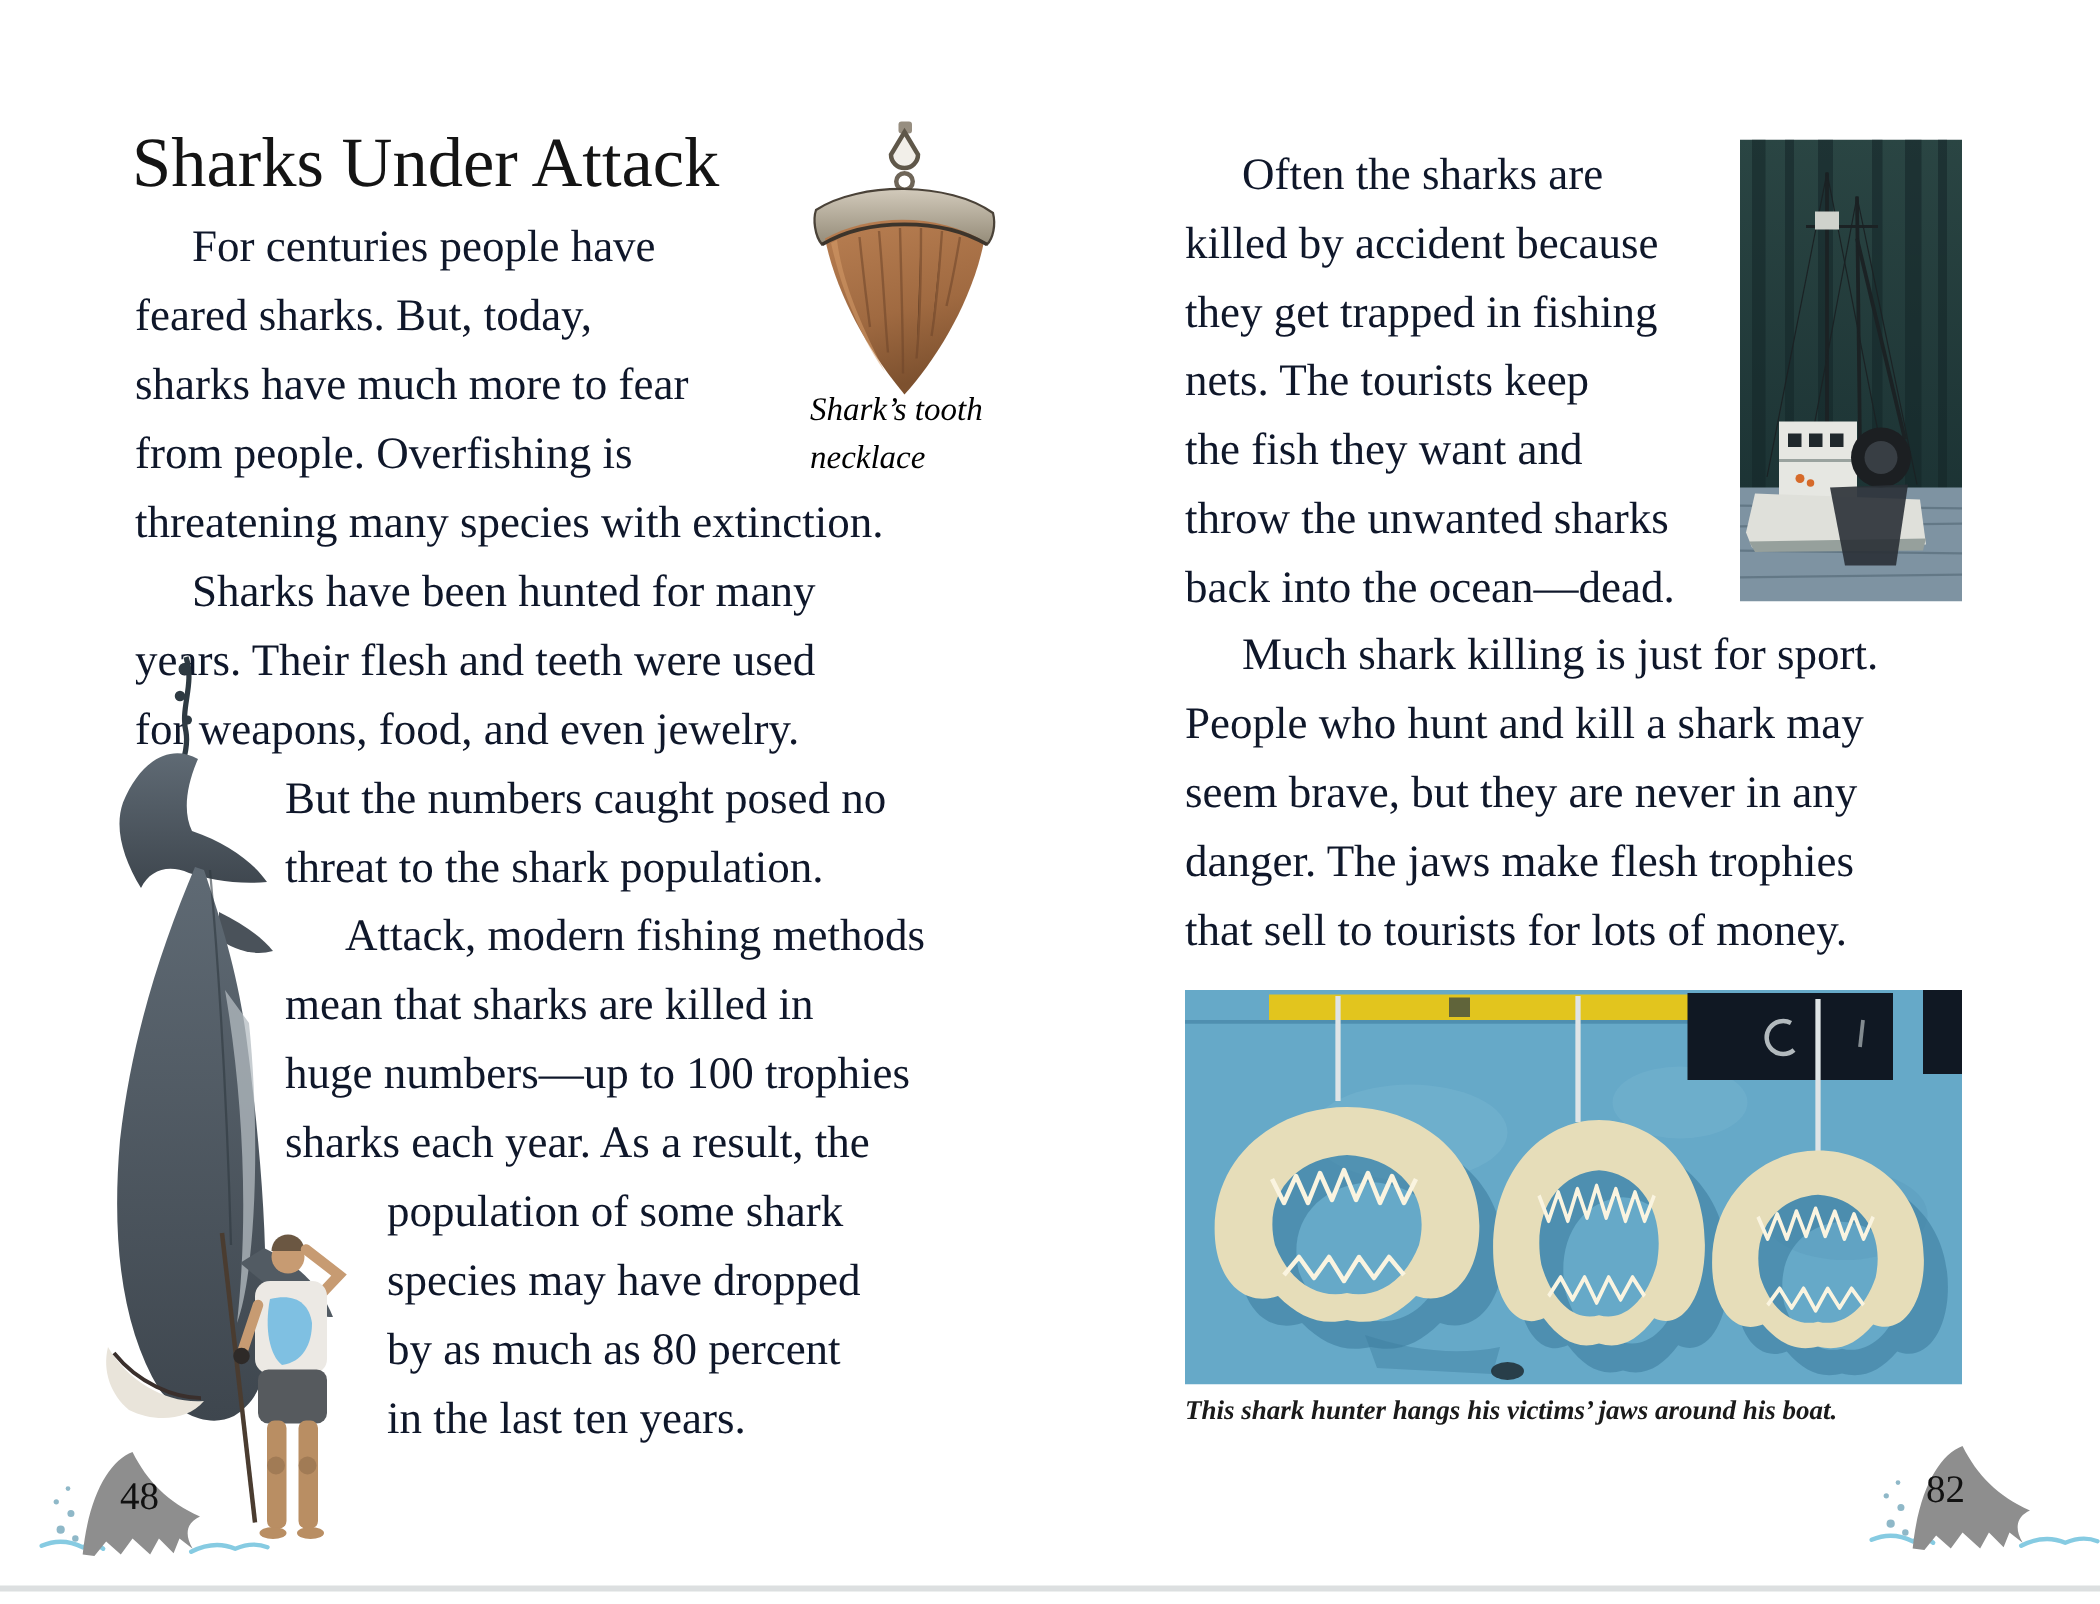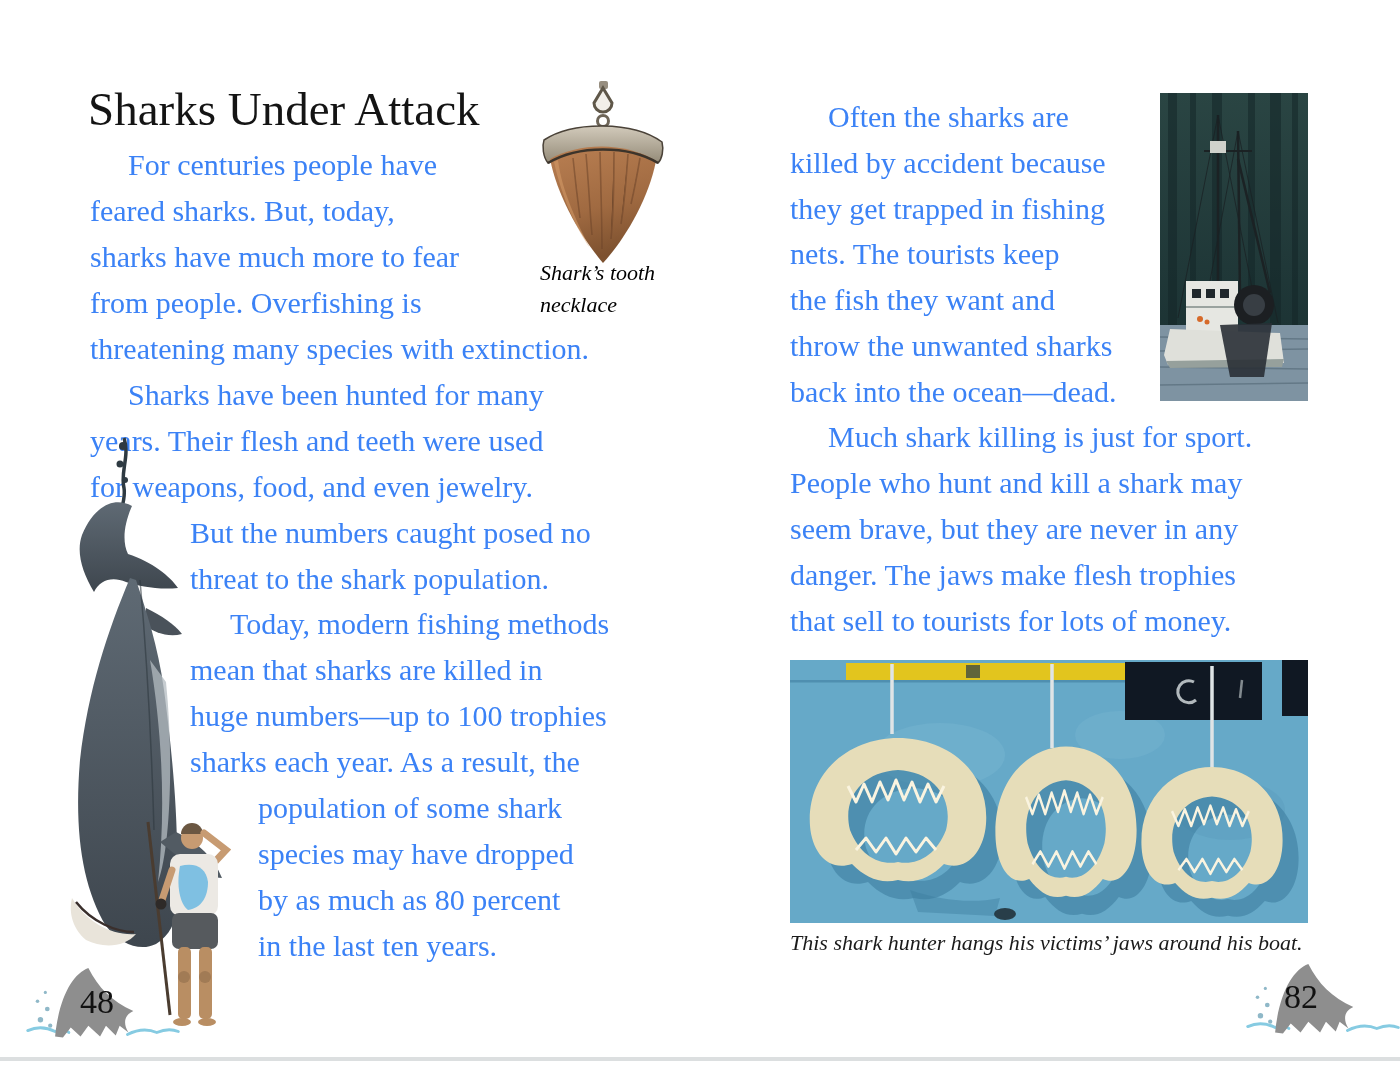--- a/index.html
+++ b/index.html
@@ -1,45 +1,45 @@
 <!DOCTYPE html>
 <html><head>
 <meta charset="utf-8">
 <style>
   html,body{margin:0;padding:0;background:#ffffff;}
   #spread{
     position:relative;width:1400px;height:1069px;background:#ffffff;overflow:hidden;
     font-family:"Liberation Serif", serif;color:#1c1c1c;
   }
-  .tl{position:absolute;font-size:30px;line-height:34px;white-space:nowrap;color:#3b82f6;}
+  .tl{position:absolute;font-size:30px;line-height:34px;white-space:nowrap;color:#0f172a;}
   .title{position:absolute;font-size:47px;line-height:50px;white-space:nowrap;color:#141414;}
   .cap{position:absolute;font-style:italic;font-size:22px;line-height:26px;white-space:nowrap;color:#000000;}
-  .capb{position:absolute;font-style:italic;font-weight:400;font-size:22px;white-space:nowrap;color:#1a1a1a;}
-  .pagenum{position:absolute;font-size:34px;color:#111;}
+  .capb{position:absolute;font-style:italic;font-weight:700;font-size:18px;white-space:nowrap;color:#1a1a1a;}
+  .pagenum{position:absolute;font-size:26px;color:#111;}
   .fig{position:absolute;}
   .bottom-edge{position:absolute;left:0;top:1057px;width:1400px;height:4px;background:#dcdfe0;}
 </style>
 </head>
 <body>
 
 <div id="spread">
 
   <div class="title" style="left:88px;top:84px">Sharks Under Attack</div>
 
   <div class="tl" style="left:128px;top:148px">For centuries people have</div>
   <div class="tl" style="left:90px;top:194px">feared sharks. But, today,</div>
   <div class="tl" style="left:90px;top:240px">sharks have much more to fear</div>
   <div class="tl" style="left:90px;top:286px">from people. Overfishing is</div>
   <div class="tl" style="left:90px;top:332px">threatening many species with extinction.</div>
   <div class="tl" style="left:128px;top:378px">Sharks have been hunted for many</div>
   <div class="tl" style="left:90px;top:424px">years. Their flesh and teeth were used</div>
   <div class="tl" style="left:90px;top:470px">for weapons, food, and even jewelry.</div>
   <div class="tl" style="left:190px;top:516px">But the numbers caught posed no</div>
   <div class="tl" style="left:190px;top:562px">threat to the shark population.</div>
-  <div class="tl" style="left:230px;top:607px">Today, modern fishing methods</div>
+  <div class="tl" style="left:230px;top:607px">Attack, modern fishing methods</div>
   <div class="tl" style="left:190px;top:653px">mean that sharks are killed in</div>
   <div class="tl" style="left:190px;top:699px">huge numbers—up to 100 trophies</div>
   <div class="tl" style="left:190px;top:745px">sharks each year. As a result, the</div>
   <div class="tl" style="left:258px;top:791px">population of some shark</div>
   <div class="tl" style="left:258px;top:837px">species may have dropped</div>
   <div class="tl" style="left:258px;top:883px">by as much as 80 percent</div>
   <div class="tl" style="left:258px;top:929px">in the last ten years.</div>
 
   <svg class="fig" style="left:528px;top:78px" width="150" height="200" viewBox="0 0 150 200">
     <defs>

